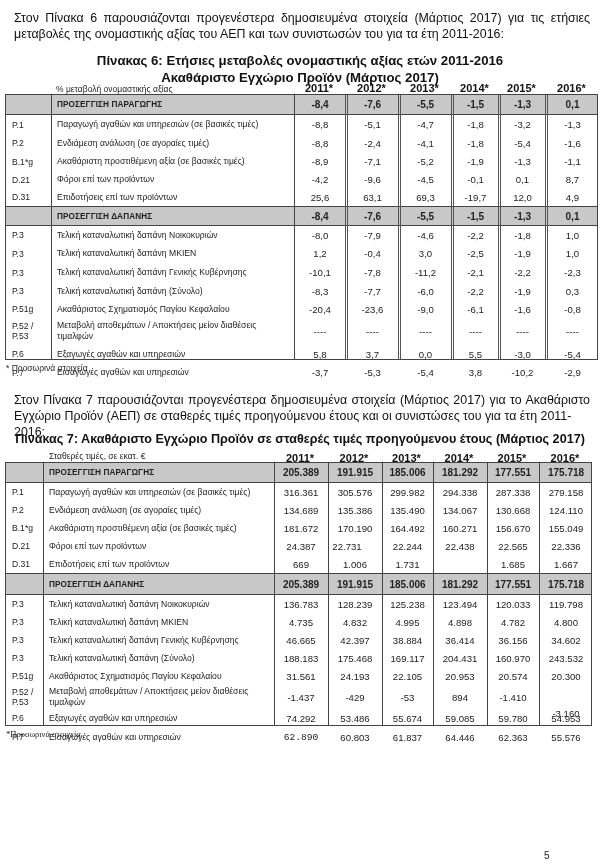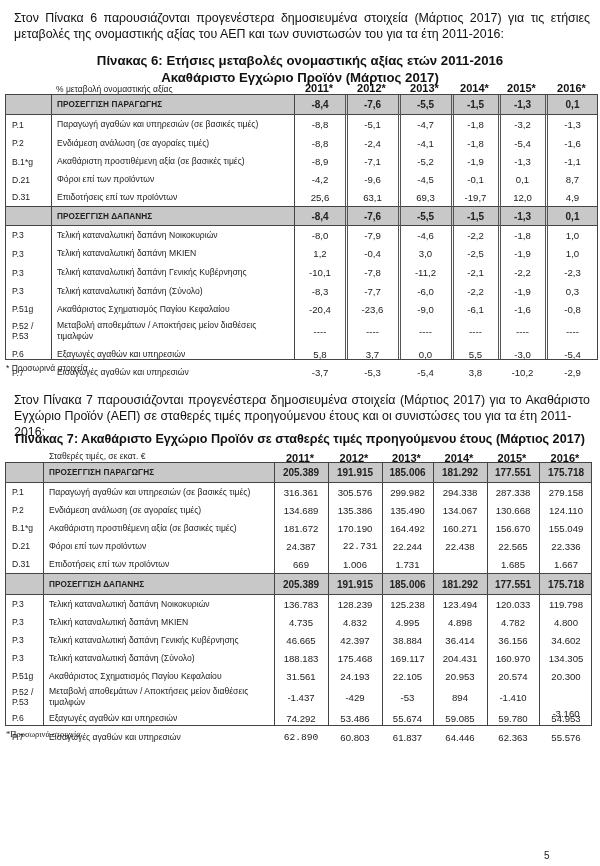--- a/index.html
+++ b/index.html
@@ -270,21 +270,21 @@
       <div class="cell val" style="left: 322px; width: 54px;">170.190</div>
       <div class="cell val" style="left: 376px; width: 51px;">164.492</div>
       <div class="cell val" style="left: 427px; width: 54px;">160.271</div>
       <div class="cell val" style="left: 481px; width: 52px;">156.670</div>
       <div class="cell val" style="left: 533px; width: 54px;">155.049</div>
     </div>
     <div class="row" style="top: 74px; height: 18px;">
       <div class="cell code" style="left: 0px; width: 37px;">D.21</div>
       <div class="cell label" style="left: 37px; width: 225px;">Φόροι επί των προϊόντων</div>
       <div class="cell val" style="left: 268px; width: 54px;">24.387</div>
-      <div class="cell val" style="left: 327px; width: 54px; font-family: Liberation Mono, monospace;">22.731</div>
+      <div class="cell val" style="left: 314px; width: 54px;">22.731</div>
       <div class="cell val" style="left: 376px; width: 51px;">22.244</div>
       <div class="cell val" style="left: 427px; width: 54px;">22.438</div>
       <div class="cell val" style="left: 481px; width: 52px;">22.565</div>
       <div class="cell val" style="left: 533px; width: 54px;">22.336</div>
     </div>
     <div class="row" style="top: 92px; height: 18px;">
       <div class="cell code" style="left: 0px; width: 37px;">D.31</div>
       <div class="cell label" style="left: 37px; width: 225px;">Επιδοτήσεις επί των προϊόντων</div>
       <div class="cell val" style="left: 268px; width: 54px;">669</div>
       <div class="cell val" style="left: 322px; width: 54px;">1.006</div>
@@ -334,21 +334,21 @@
       <div class="cell val" style="left: 533px; width: 54px;">34.602</div>
     </div>
     <div class="row" style="top: 186px; height: 18px;">
       <div class="cell code" style="left: 0px; width: 37px;">P.3</div>
       <div class="cell label" style="left: 37px; width: 225px;">Τελική καταναλωτική δαπάνη (Σύνολο)</div>
       <div class="cell val" style="left: 268px; width: 54px;">188.183</div>
       <div class="cell val" style="left: 322px; width: 54px;">175.468</div>
       <div class="cell val" style="left: 376px; width: 51px;">169.117</div>
       <div class="cell val" style="left: 427px; width: 54px;">204.431</div>
       <div class="cell val" style="left: 481px; width: 52px;">160.970</div>
-      <div class="cell val" style="left: 533px; width: 54px;">134.305</div>
+      <div class="cell val" style="left: 533px; width: 54px;">243.532</div>
     </div>
     <div class="row" style="top: 204px; height: 18px;">
       <div class="cell code" style="left: 0px; width: 37px;">P.51g</div>
       <div class="cell label" style="left: 37px; width: 225px;">Ακαθάριστος Σχηματισμός Παγίου Κεφαλαίου</div>
       <div class="cell val" style="left: 268px; width: 54px;">31.561</div>
       <div class="cell val" style="left: 322px; width: 54px;">24.193</div>
       <div class="cell val" style="left: 376px; width: 51px;">22.105</div>
       <div class="cell val" style="left: 427px; width: 54px;">20.953</div>
       <div class="cell val" style="left: 481px; width: 52px;">20.574</div>
       <div class="cell val" style="left: 533px; width: 54px;">20.300</div>

